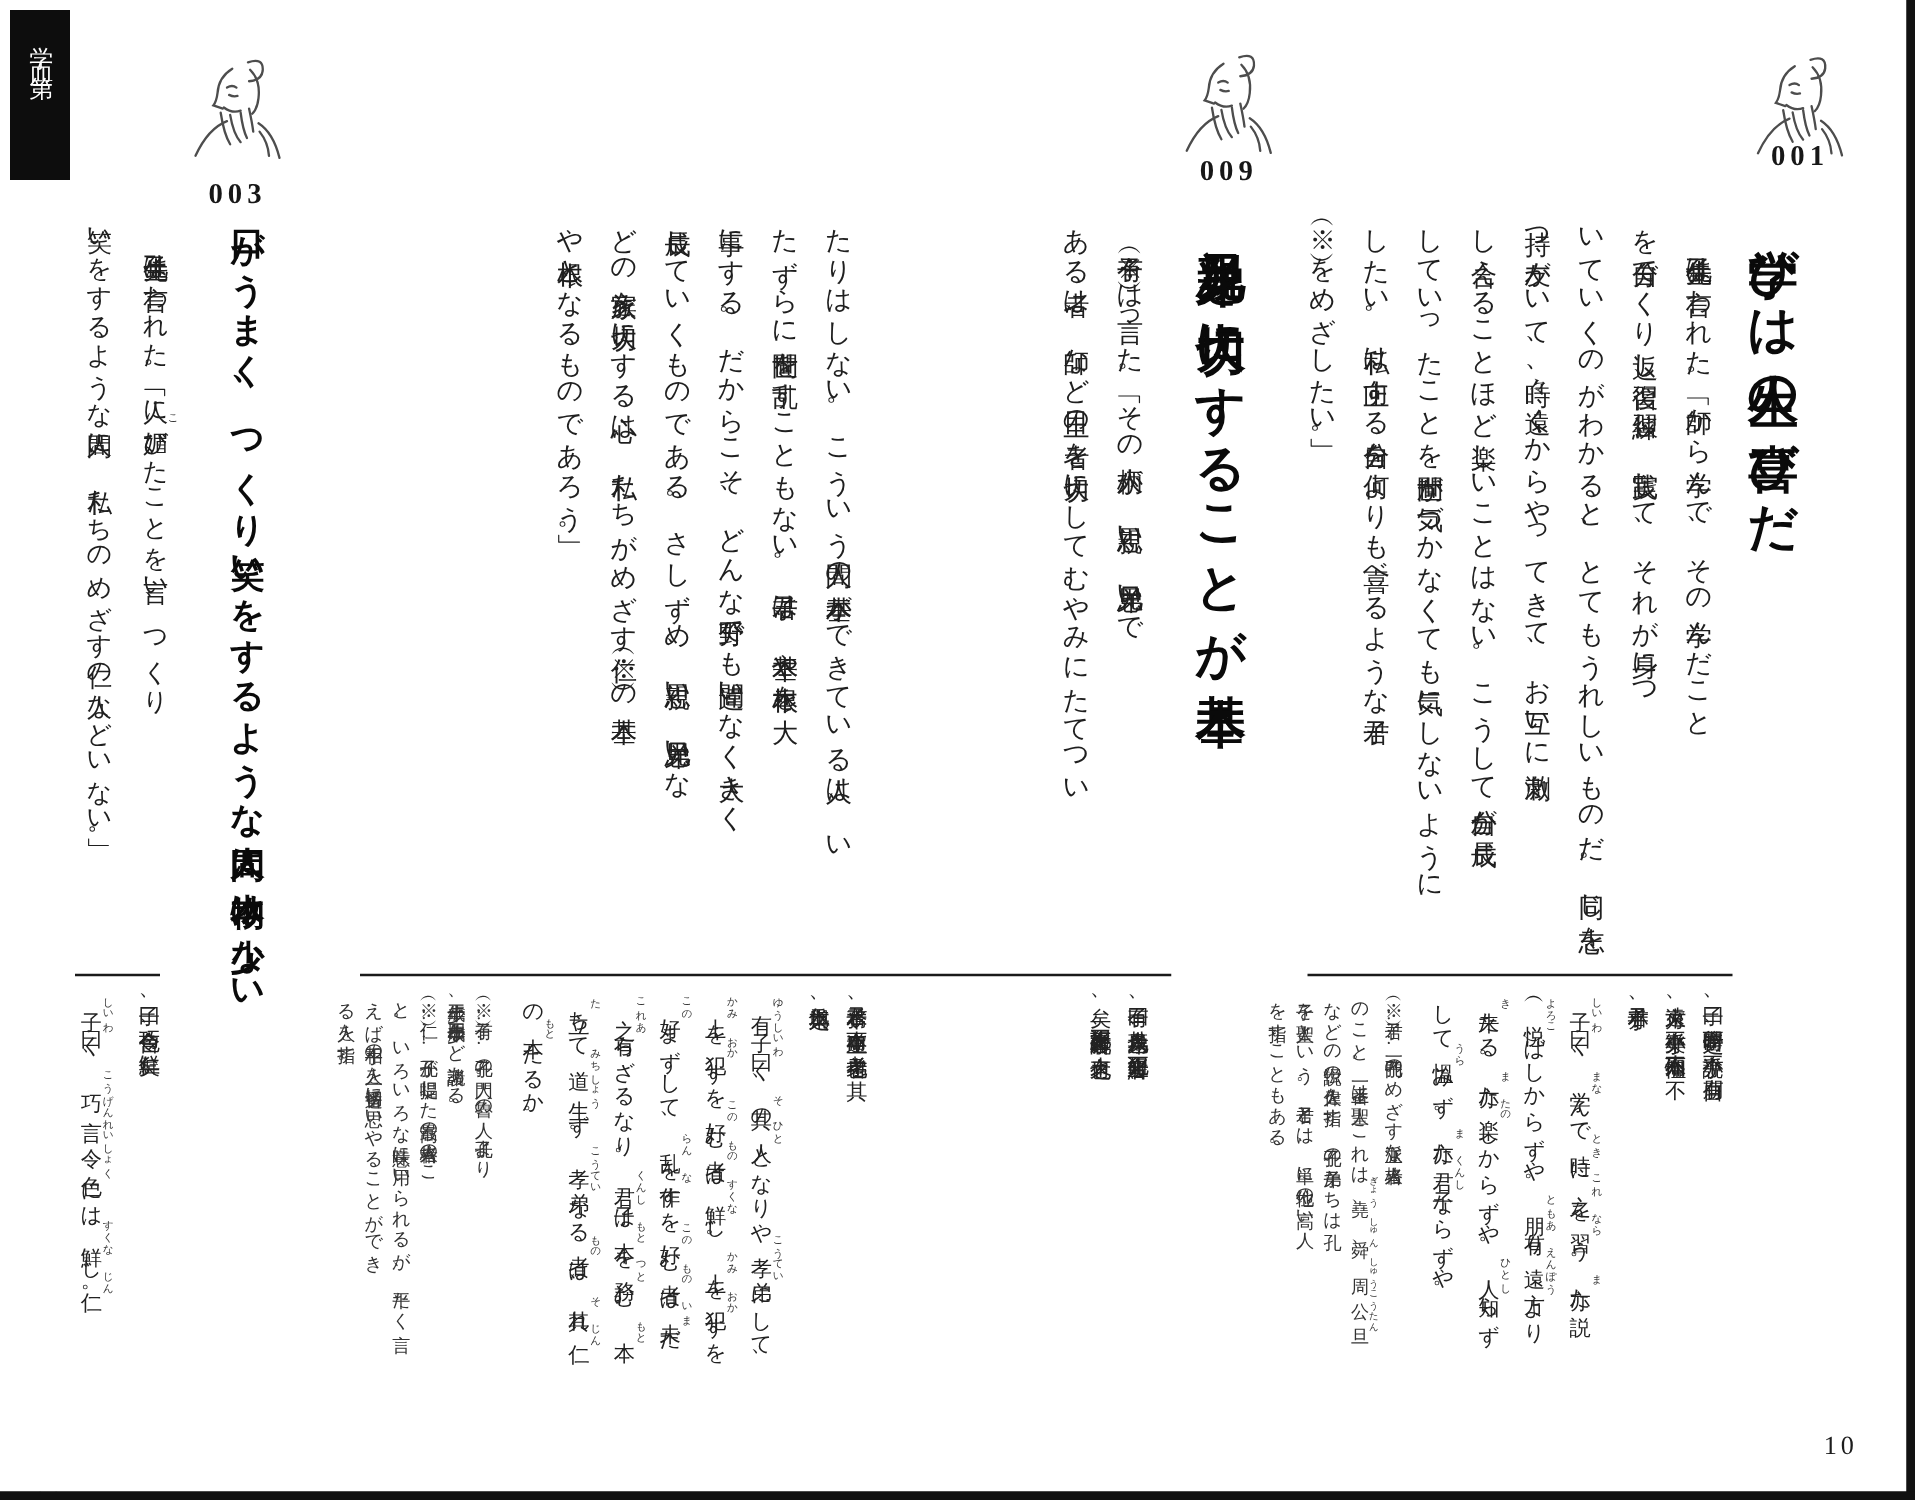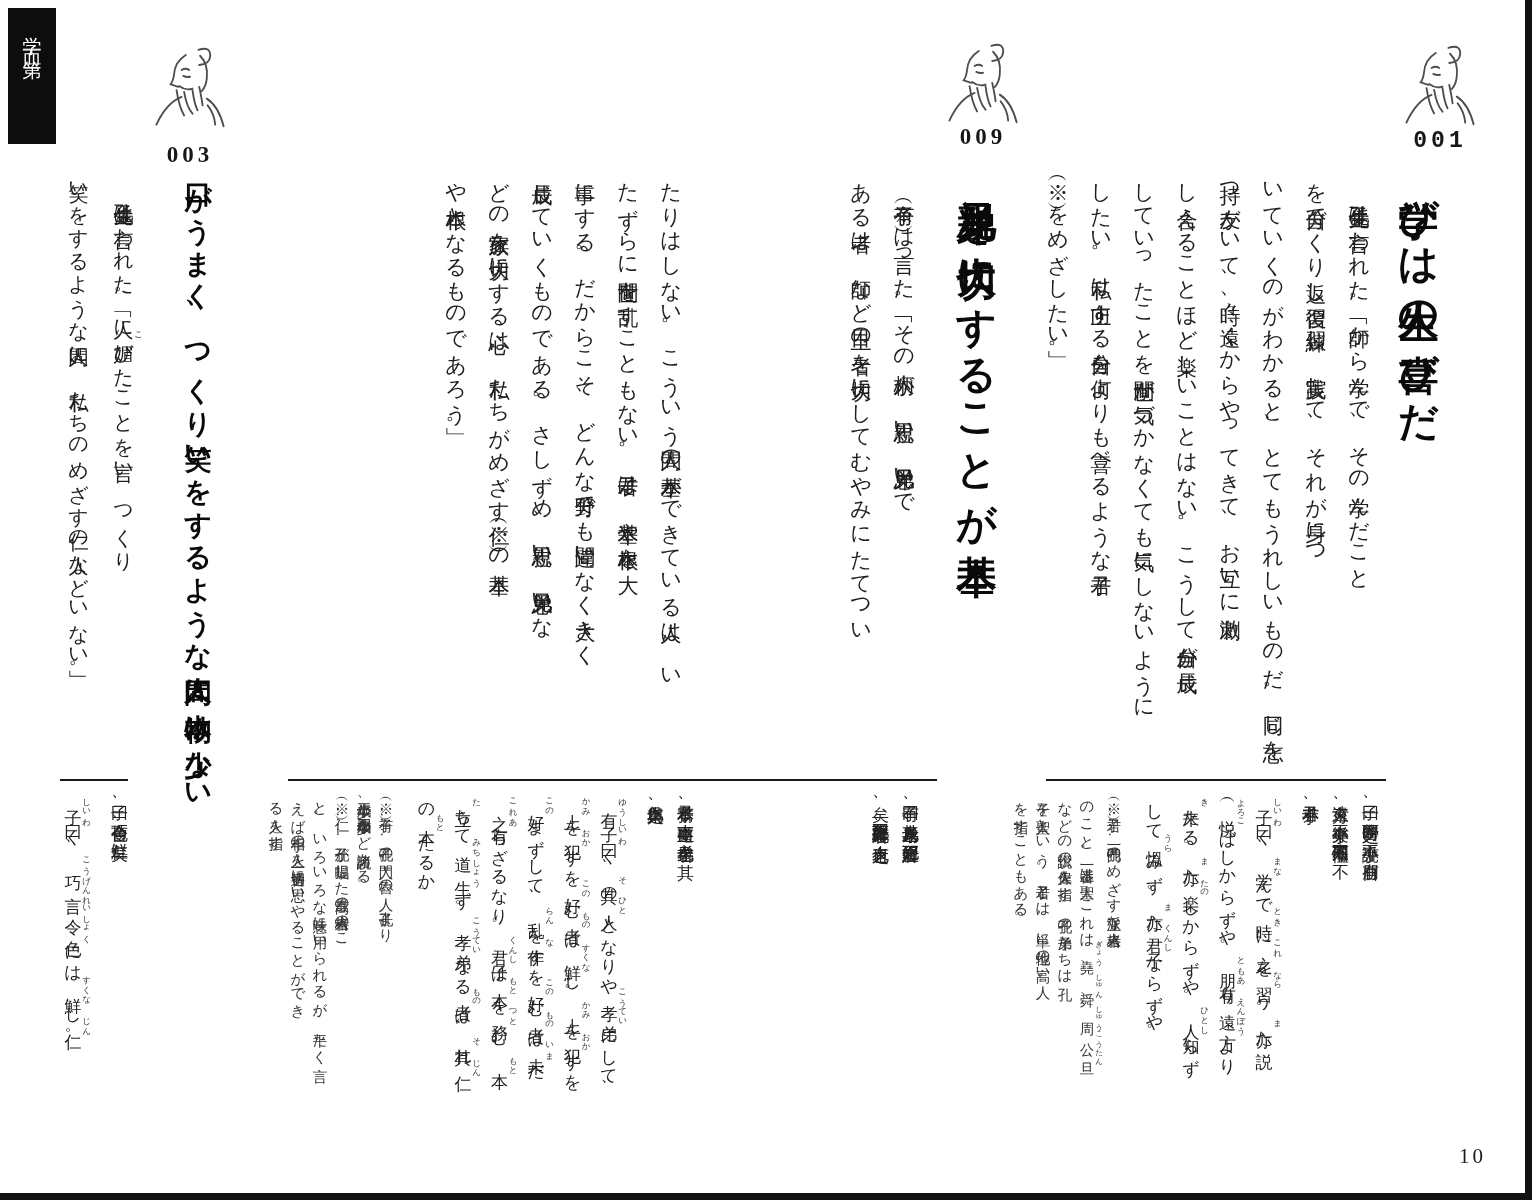--- a/index.html
+++ b/index.html
@@ -76,21 +76,21 @@
 
 <div class="chapter-tab" style="background: rgb(13, 13, 13); color: rgb(255, 255, 255);">
   <span>学而第一</span>
 </div>
 
 <div class="portrait" style="left:1398px;top:40px;">
   <svg width="84" height="88">
       <use href="#confucius"></use>
     </svg>
 </div>
-<div class="sec-number" style="left:1398px;top:128px;font-family:Liberation Mono, monospace;">001</div>
+<div class="sec-number" style="left:1398px;top:112px;">001</div>
 <div class="sec-title title-lg" style="right:86px;top:168px;height:630px;">学びは人生の喜びだ</div>
 <div class="vblock" style="right:152px;top:168px;height:612px;">
     <div class="tcol">　孔子先生は言われた。「師から学んで、その学んだこと</div>
     <div class="tcol">を自分でくり返し復習、練習し、実践して、それが身につ</div>
     <div class="tcol">いていくのがわかると、とてもうれしいものだ。同じ志を</div>
     <div class="tcol">持つ友がいて、時々、遠くからやってきて、お互いに刺激</div>
     <div class="tcol">し合えることほど楽しいことはない。こうして自分が成長</div>
     <div class="tcol">していったことを世間が気づかなくても気にしないように</div>
     <div class="tcol">したい。私は向上する自分を何よりも喜べるような君子</div>
     <div class="tcol">（※）をめざしたい」。</div>

